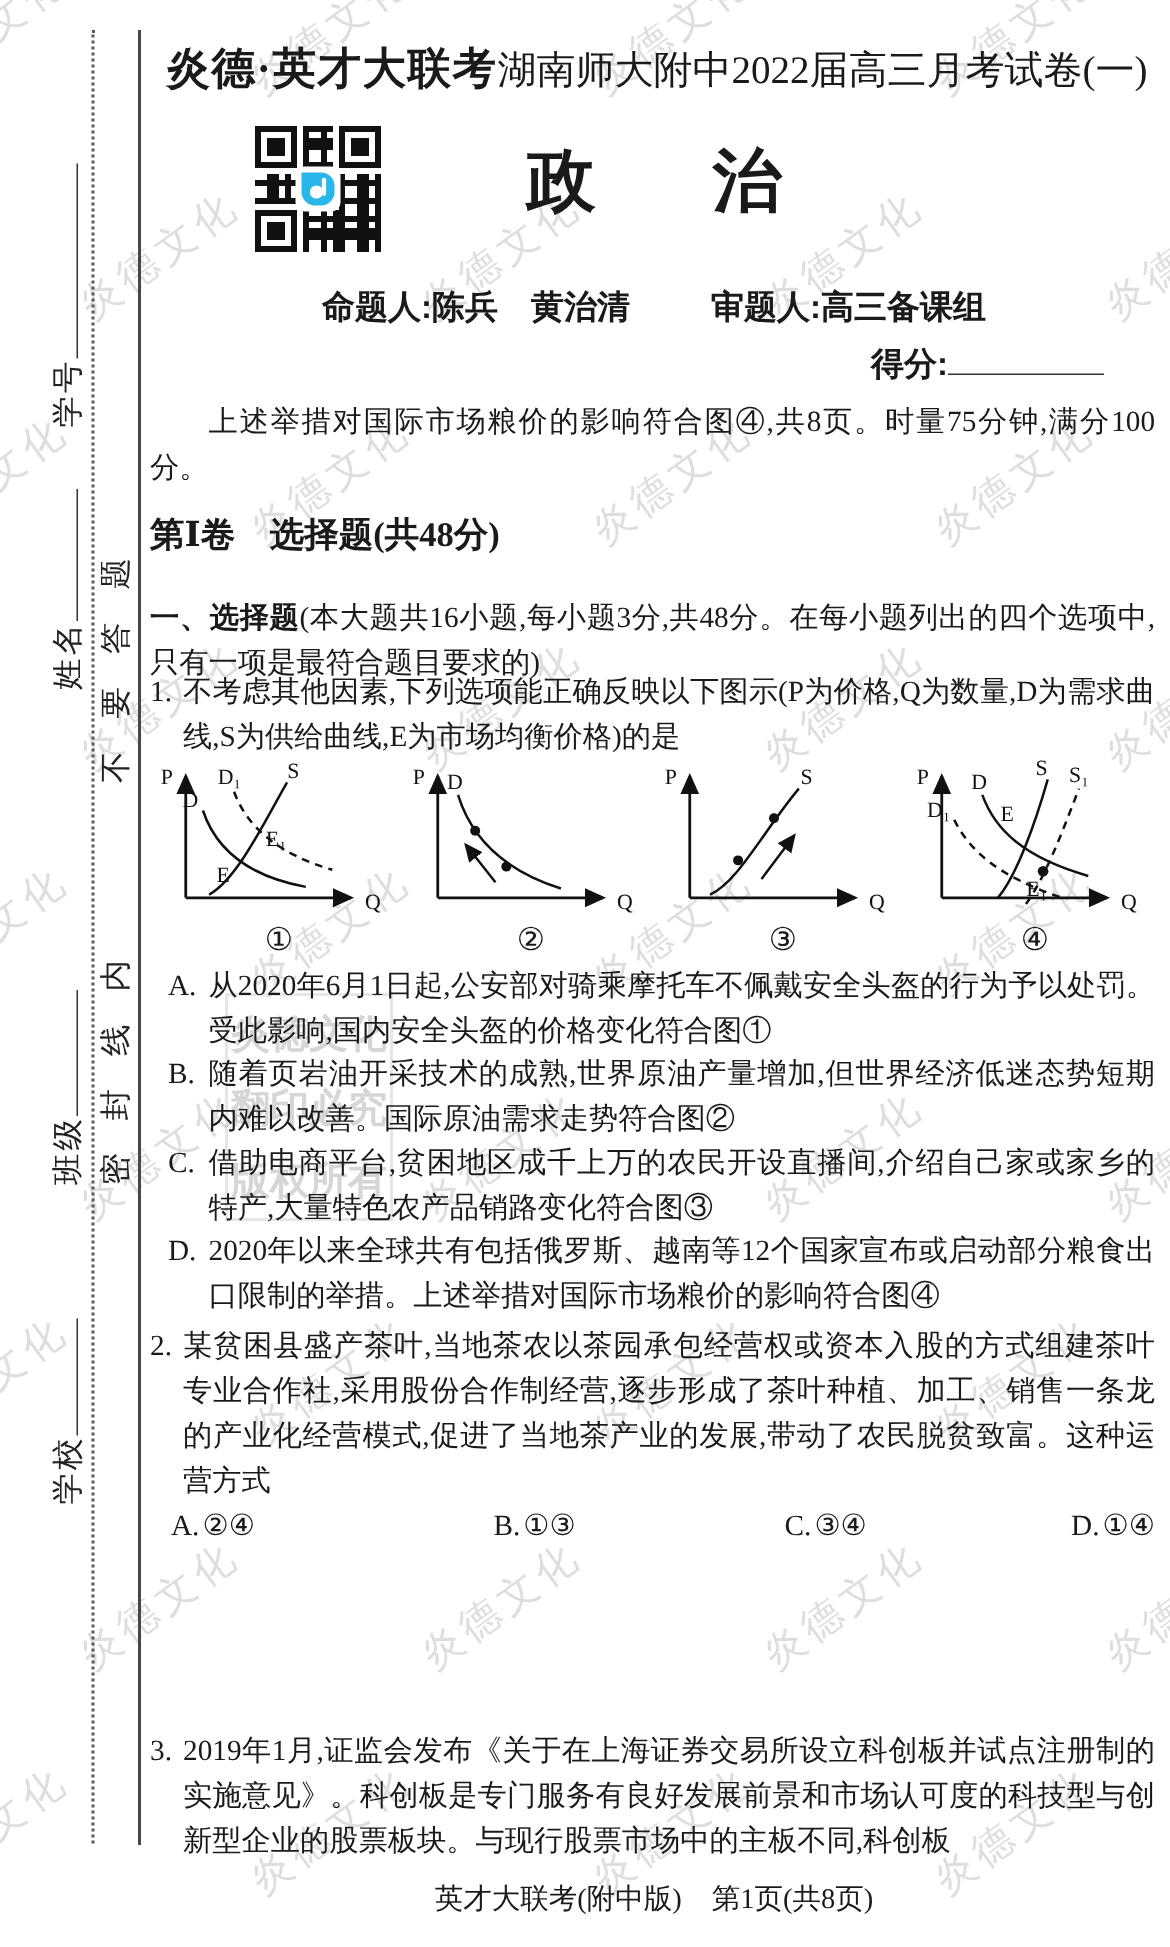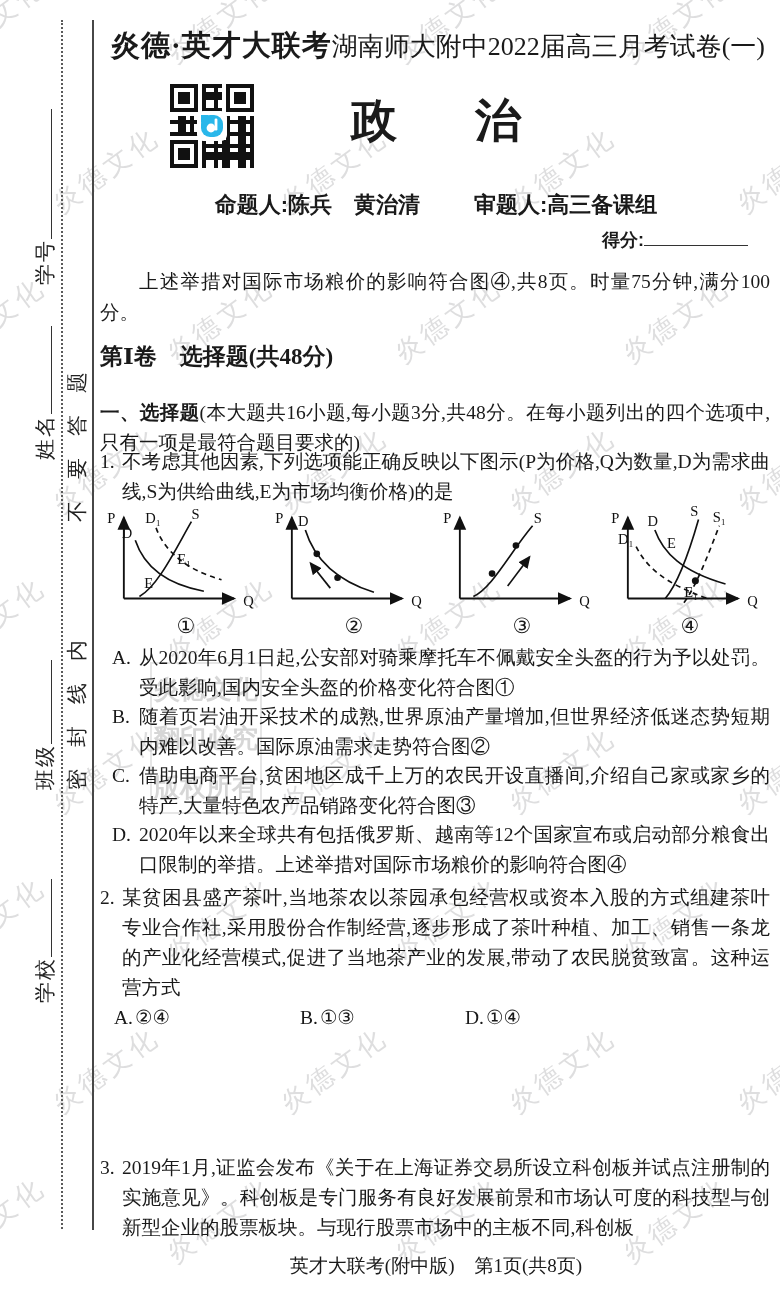--- a/index.html
+++ b/index.html
@@ -48,23 +48,23 @@
   .brand { font-size:29px; font-weight:900; letter-spacing:1px; }
   .header-rest { font-size:26px; font-weight:400;text-align:right; }
   .qr { left:166px; top:80px; width:92px; height:92px; }
   .subject-title { left:100px; top:90px; width:672px; text-align:center;
     font-size:46px; font-weight:700; letter-spacing:0; }
   .subject-title .c1 { margin-right:78px; }
   .credits { left:100px; top:190px; width:672px; text-align:center;
     font-family:"Liberation Sans","DejaVu Sans",sans-serif;
     font-size:22px; font-weight:700; }
   .credits .setter { margin-right:54px; }
-  .score-line { left:116px; top:228px; width:632px; text-align:right;
+  .score-line { left:104px; top:228px; width:632px; text-align:right;
     font-family:"Liberation Sans","DejaVu Sans",sans-serif;
-    font-size:18px; font-weight:700; }
+    font-size:22px; font-weight:700; }
   .score-line .blank { width:104px; }
   .intro { left:100px; top:266px; width:670px; font-size:19.5px; line-height:31px;
     text-align:justify; text-indent:2em; }
   .section-title { left:100px; top:341px; width:672px; text-align:left;
     font-size:23px; font-weight:700; }
   .instruction { left:100px; top:397px; width:670px; font-size:19.5px;
     line-height:30px; text-align:justify; }
   .hei { font-family:"Liberation Sans","DejaVu Sans",sans-serif; font-weight:700; }
   .q { display:flex; font-size:19.5px; line-height:30px; }
   .qnum { width:22px; flex:none; }
@@ -74,21 +74,21 @@
   .fig { width:168px; flex:none; }
   .fig svg { display:block; }
   .fig .cap { text-align:center; font-size:21px; line-height:26px; margin-top:2px; }
   .figsvg text { font-family:"Liberation Serif","DejaVu Serif",serif;
     font-size:14px; fill:#111; }
   .opts { left:100px; top:643px; width:670px; padding-left:12px; }
   .opt { display:flex; font-size:19.5px; line-height:29.5px; }
   .optlabel { width:27px; flex:none; }
   .opttext { flex:1; text-align:justify; }
   .q2 { left:100px; top:883px; width:670px; }
-  .choices { display:flex; margin-left:-8px; font-size:19.5px; line-height:30px; }
+  .choices { display:flex; margin-left:-8px; font-size:19.5px; line-height:30px;justify-content:space-between; }
   .ch0 { width:186px; } .ch1 { width:165px; } .ch2 { width:162px; }
   .ch .optlabel-inline { margin-right:2px; }
   .q3 { left:100px; top:1153px; width:670px; }
   .footer { left:100px; top:1253px; width:672px; text-align:center; font-size:19px; }
   .footer .fpage { margin-left:20px; }
 </style>
 </head>
 <body>
 
 <svg width="0" height="0" style="position:absolute">
@@ -459,20 +459,21 @@
     </div>
   </div>
 
   <div class="abs q q2">
     <div class="qnum">2.</div>
     <div class="qtext">
       <div>某贫困县盛产茶叶,当地茶农以茶园承包经营权或资本入股的方式组建茶叶专业合作社,采用股份合作制经营,逐步形成了茶叶种植、加工、销售一条龙的产业化经营模式,促进了当地茶产业的发展,带动了农民脱贫致富。这种运营方式</div>
       <div class="choices">
         <span class="ch ch0"><span class="optlabel-inline">A.</span><span>②④</span></span>
         <span class="ch ch1"><span class="optlabel-inline">B.</span><span>①③</span></span>
+        <span class="ch ch2"><span class="optlabel-inline">C.</span><span>③④</span></span>
         <span class="ch"><span class="optlabel-inline">D.</span><span>①④</span></span>
       </div>
     </div>
   </div>
 
   <div class="abs q q3">
     <div class="qnum">3.</div>
     <div class="qtext">2019年1月,证监会发布《关于在上海证券交易所设立科创板并试点注册制的实施意见》。科创板是专门服务有良好发展前景和市场认可度的科技型与创新型企业的股票板块。与现行股票市场中的主板不同,科创板</div>
   </div>
 

